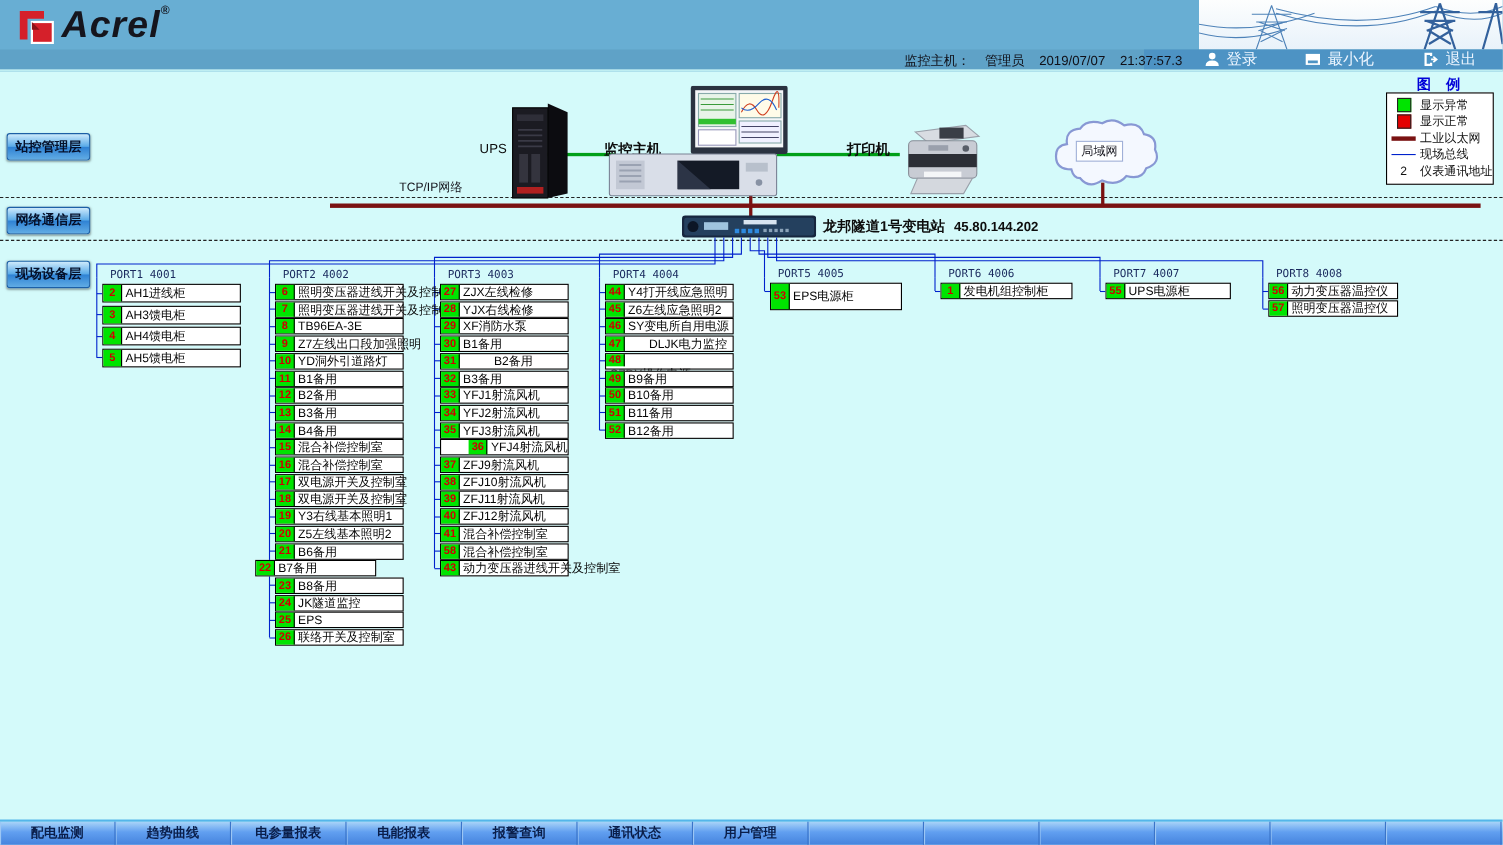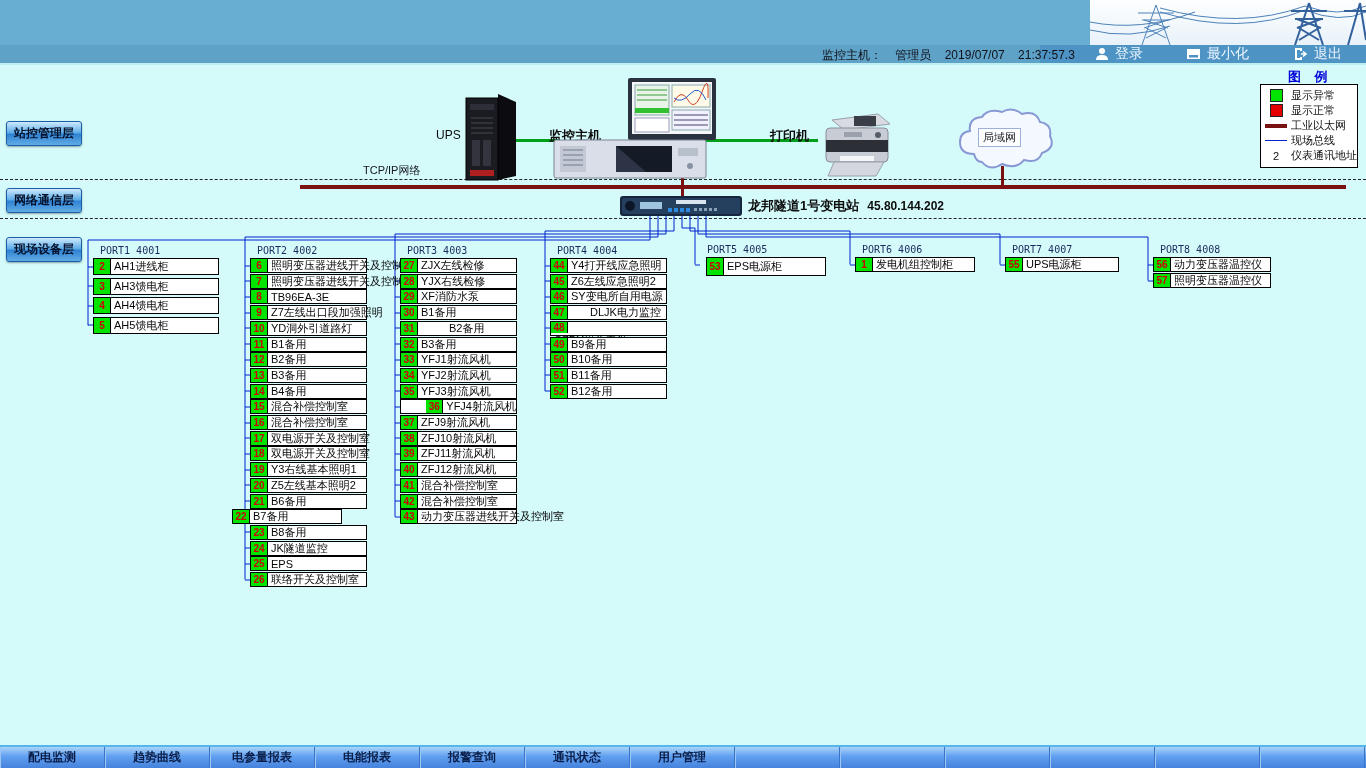--- a/index.html
+++ b/index.html
@@ -76,20 +76,29 @@
       </g>
       <g stroke="#33619c" stroke-width="2" fill="none">
         <path d="M205,45 L219,3 M233,45 L219,3 M201,11 H237 M205,19 H233 M207,28 L231,19 M207,19 L231,28 M209,40 L229,28 M209,28 L229,40"></path>
         <path d="M258,45 L270,3 M276,40 L270,3 M254,11 H276"></path>
       </g>
     </svg>
   </div>
   <div class="header-row2"></div>
   <div class="btn-strip"></div>
 
+  <div class="logo">
+    <svg width="44" height="40" viewBox="0 0 44 40">
+      <polygon points="6,6 28,6 28,13 13,13 13,32 6,32" fill="#d5202a"></polygon>
+      <rect x="17" y="16" width="19" height="19" fill="#d5202a" stroke="#fff" stroke-width="2"></rect>
+      <polygon points="17,16 24,23 17,23" fill="#8c1218"></polygon>
+    </svg>
+    <span class="logo-text">Acrel</span>
+    <span class="logo-reg">®</span>
+  </div>
 
 
   <div class="session-info">
     <span>监控主机：</span>
     <span>管理员</span>
     <span>2019/07/07</span>
     <span>21:37:57.3</span>
   </div>
 
   <div class="hdr-btn" style="left:1095px;">
@@ -487,21 +496,21 @@
     </div>
     <div class="dev-row" style="left: 400px; top: 462px; width: 117px; height: 15px;">
       <span class="addr-cell">40</span>
       <span class="lbl-cell">ZFJ12射流风机</span>
     </div>
     <div class="dev-row" style="left: 400px; top: 478px; width: 117px; height: 15px;">
       <span class="addr-cell">41</span>
       <span class="lbl-cell">混合补偿控制室</span>
     </div>
     <div class="dev-row" style="left: 400px; top: 494px; width: 117px; height: 15px;">
-      <span class="addr-cell">42</span>
+      <span class="addr-cell">58</span>
       <span class="lbl-cell">混合补偿控制室</span>
     </div>
     <div class="dev-row" style="left: 400px; top: 509px; width: 117px; height: 15px;">
       <span class="addr-cell">43</span>
       <span class="lbl-cell">动力变压器进线开关及控制室</span>
     </div>
     <div class="port-label" style="left: 557px; top: 245px;">PORT4 4004</div>
     <div class="dev-row" style="left: 550px; top: 258px; width: 117px; height: 15px;">
       <span class="addr-cell">44</span>
       <span class="lbl-cell">Y4打开线应急照明</span>
@@ -532,21 +541,21 @@
     </div>
     <div class="dev-row" style="left: 550px; top: 368px; width: 117px; height: 15px;">
       <span class="addr-cell">51</span>
       <span class="lbl-cell">B11备用</span>
     </div>
     <div class="dev-row" style="left: 550px; top: 384px; width: 117px; height: 15px;">
       <span class="addr-cell">52</span>
       <span class="lbl-cell">B12备用</span>
     </div>
     <div class="port-label" style="left: 707px; top: 244px;">PORT5 4005</div>
-    <div class="dev-row" style="left: 700px; top: 257px; width: 120px; height: 19px; margin-left: 6px;">
+    <div class="dev-row" style="left: 700px; top: 257px; width: 120px; height: 25px;">
       <span class="addr-cell">53</span>
       <span class="lbl-cell">EPS电源柜</span>
     </div>
     <div class="port-label" style="left: 862px; top: 244px;">PORT6 4006</div>
     <div class="dev-row" style="left: 855px; top: 257px; width: 120px; height: 15px;">
       <span class="addr-cell">1</span>
       <span class="lbl-cell">发电机组控制柜</span>
     </div>
     <div class="port-label" style="left: 1012px; top: 244px;">PORT7 4007</div>
     <div class="dev-row" style="left: 1005px; top: 257px; width: 114px; height: 15px;">

